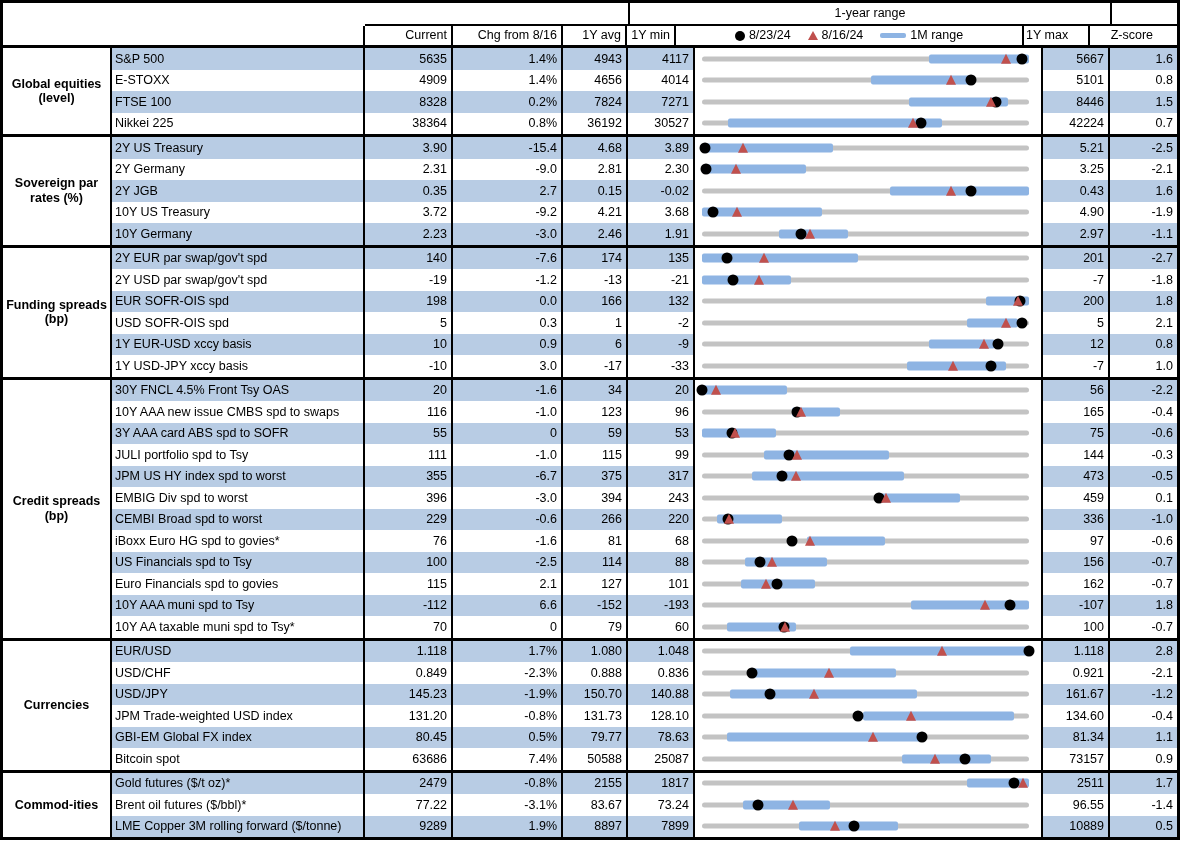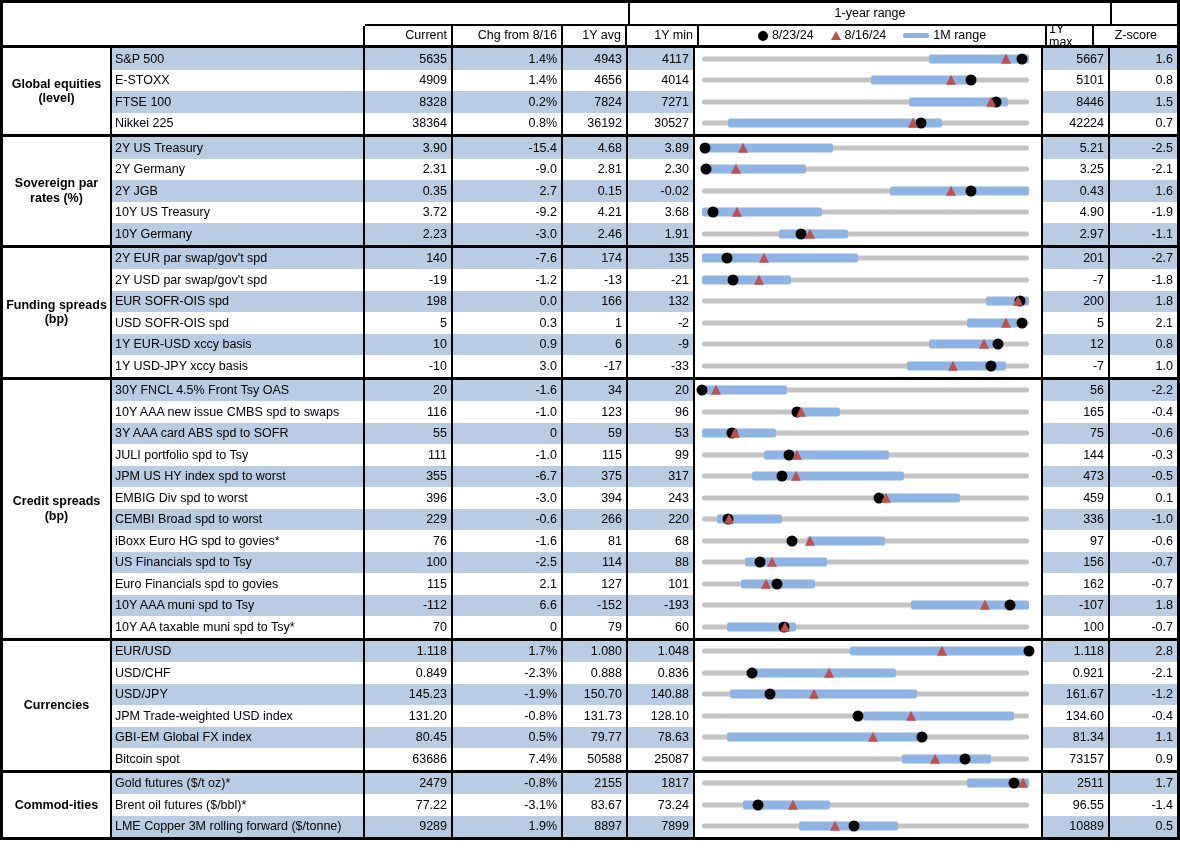--- a/index.html
+++ b/index.html
@@ -17,23 +17,23 @@
   .h1-spacerA{width:362px;}
   .h1-spacerB{width:263px; border-bottom:2px solid #000;}
   .h1-range{width:482px; border-bottom:2px solid #000; border-left:2px solid #000;
     display:flex; align-items:center; justify-content:center;}
   .h1-zspacer{width:67px; border-bottom:2px solid #000; border-left:2px solid #000;}
   .hrow2{display:flex; height:19px;}
   .hrow2>div{box-sizing:border-box; height:100%; display:flex; align-items:center;}
   .h2-spacer{width:362px; border-right:2px solid #000;}
   .hcell{border-right:2px solid #000; justify-content:flex-end; padding-right:4px;}
   .hcell.left{justify-content:flex-start; padding-left:2px;}
-  .h2-cur{width:88px;} .h2-chg{width:110px;} .h2-avg{width:64px;} .h2-min{width:72px;}
+  .h2-cur{width:88px;} .h2-chg{width:110px;} .h2-avg{width:64px;} .h2-min{width:49px;}
   .h2-legend{width:348px; border-right:2px solid #000; justify-content:center; gap:17px;}
-  .h2-max{width:47px;} .h2-z{width:67px; border-right:none; justify-content:flex-end; padding-right:4px;}
+  .h2-max{width:66px;} .h2-z{width:67px; border-right:none; justify-content:flex-end; padding-right:4px;}
   .legend-item{display:inline-flex; align-items:center; gap:4px;}
   .lg-dot{width:10px;height:10px;border-radius:50%;background:var(--dot);display:inline-block;}
   .lg-tri{width:0;height:0;border-left:5px solid transparent;border-right:5px solid transparent;border-bottom:9px solid var(--tri);display:inline-block;}
   .lg-bar{width:26px;height:5px;background:var(--bar);border-radius:2px;display:inline-block;}
   
   .group{display:flex; border-top:3px solid #000;}
   .cat-cell{width:109px; box-sizing:border-box; border-right:2px solid #000;
     display:flex; align-items:center; justify-content:center; text-align:center;
     font-weight:bold; line-height:1.15; padding:1px;}
   .rows{flex:1; display:flex; flex-direction:column;}

